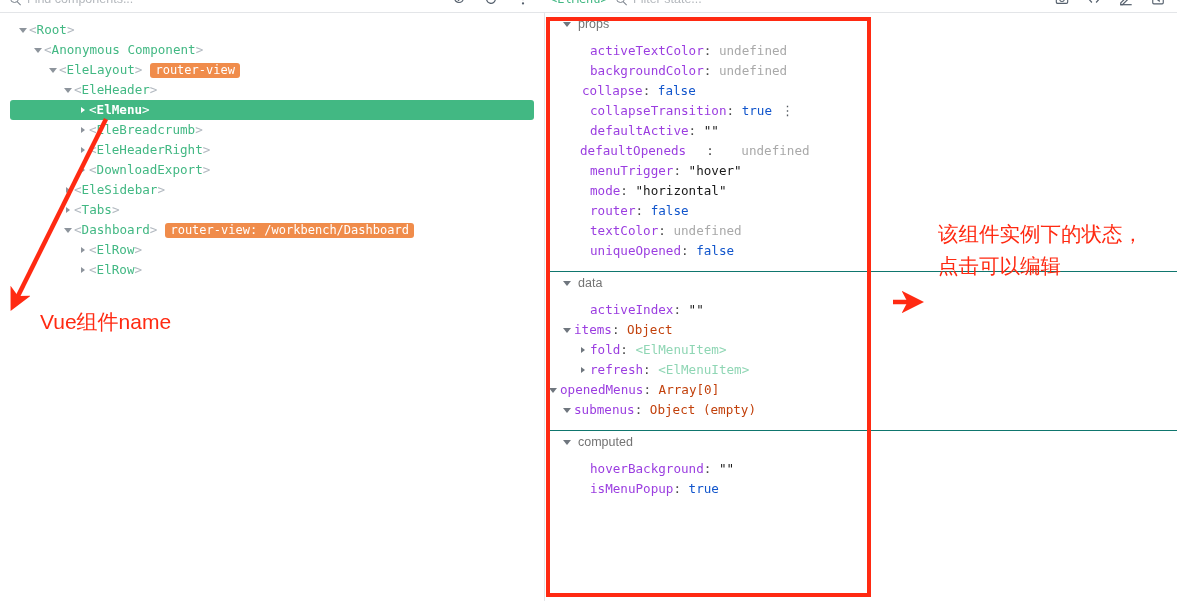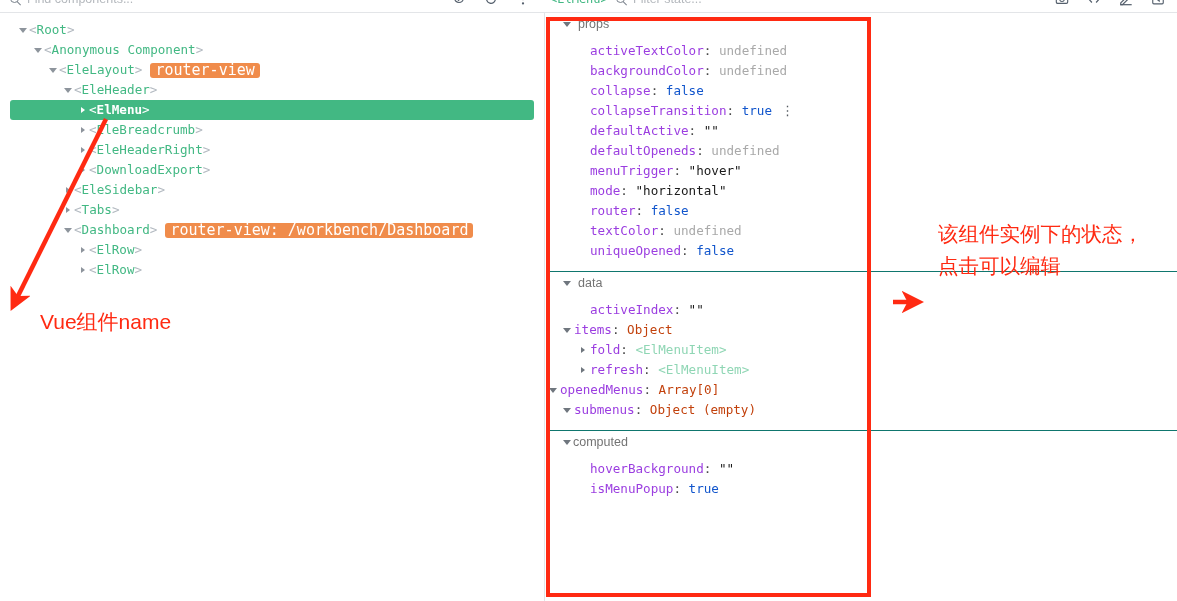--- a/index.html
+++ b/index.html
@@ -130,21 +130,21 @@
   .tag .nm { color: #42b883; }
   .tree-row.selected .tag { color: #ffffff; }
   .tree-row.selected .tag .nm { color: #ffffff; font-weight: bold; }
   .badge {
     margin-left: 8px;
     background: #f08c4b;
     color: #ffffff;
     border-radius: 3px;
     padding: 1px 5px 2px 5px;
     font-family: "DejaVu Sans Mono", monospace;
-    font-size: 15px;
+    font-size: 12px;
     line-height: 12px;
     display: inline-block;
     white-space: pre;
   }
 
   
   .state-group { position: relative; }
   .state-group + .state-group { border-top: 1px solid #0f766e; }
   .group-head {
     height: 22px; line-height: 22px;
@@ -408,21 +408,21 @@
               <span class="v-undef">undefined</span>
             </div>
             <div class="kv" style="padding-left: 30px;">
               <span class="caret empty">
                 <i></i>
               </span>
               <span class="key">backgroundColor</span>
               <span class="colon">:&nbsp;</span>
               <span class="v-undef">undefined</span>
             </div>
-            <div class="kv" style="padding-left: 30px; align-items: center;">
+            <div class="kv" style="padding-left: 22px; align-items: center;">
               <span class="caret empty">
                 <i></i>
               </span>
               <span class="key">collapse</span>
               <span class="colon">:&nbsp;</span>
               <span class="v-bool">false</span>
             </div>
             <div class="kv" style="padding-left: 30px;">
               <span class="caret empty">
                 <i></i>
@@ -433,21 +433,21 @@
               <span class="dots">⋮</span>
             </div>
             <div class="kv" style="padding-left: 30px;">
               <span class="caret empty">
                 <i></i>
               </span>
               <span class="key">defaultActive</span>
               <span class="colon">:&nbsp;</span>
               <span class="v-str">""</span>
             </div>
-            <div class="kv" style="padding-left: 30px;">
+            <div class="kv" style=" gap: 20px;">
               <span class="caret empty">
                 <i></i>
               </span>
               <span class="key">defaultOpeneds</span>
               <span class="colon">:&nbsp;</span>
               <span class="v-undef">undefined</span>
             </div>
             <div class="kv" style="padding-left: 30px;">
               <span class="caret empty">
                 <i></i>
@@ -546,21 +546,21 @@
               <span class="colon">:&nbsp;</span>
               <span class="v-plain">Object (empty)</span>
             </div>
           </div>
         </div>
         <div class="state-group">
           <div class="group-head">
             <span class="caret open">
               <i></i>
             </span>
-            <span style="">computed</span>
+            <span style="margin-left: 5px;">computed</span>
           </div>
           <div class="group-body">
             <div class="kv" style="padding-left: 30px;">
               <span class="caret empty">
                 <i></i>
               </span>
               <span class="key">hoverBackground</span>
               <span class="colon">:&nbsp;</span>
               <span class="v-str">""</span>
             </div>

